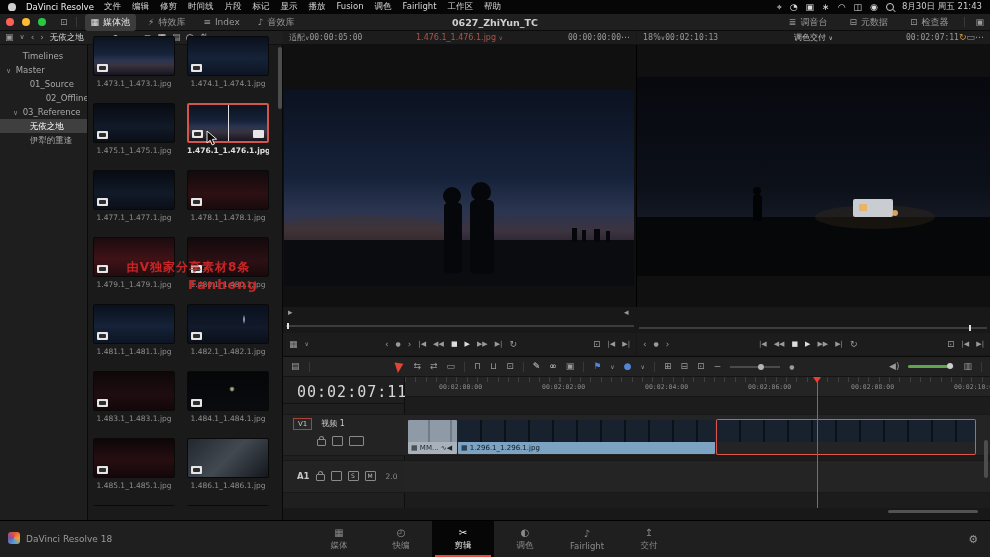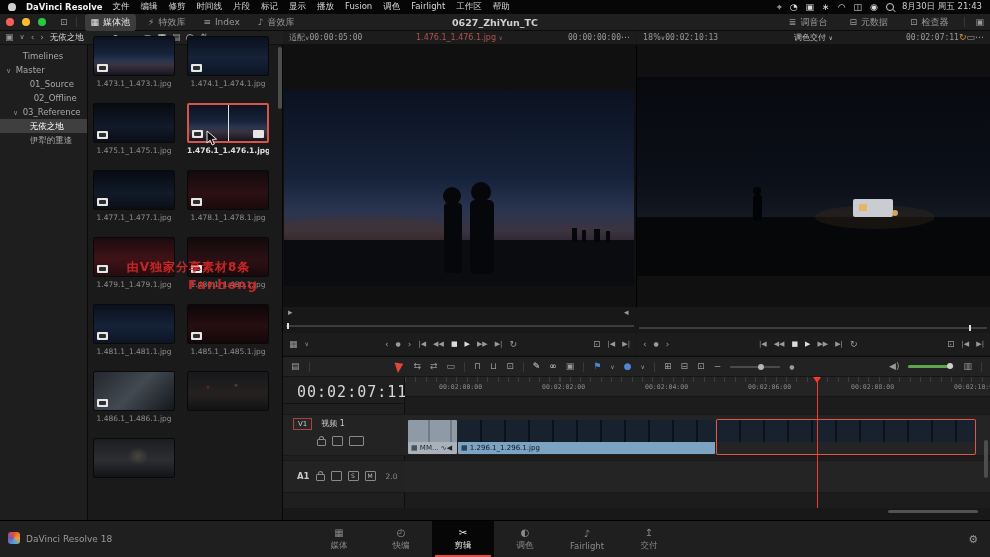--- a/index.html
+++ b/index.html
@@ -6,21 +6,21 @@
   .screen{position:relative;width:990px;height:557px;background:#181818;overflow:hidden;
           font-family:"DejaVu Sans",sans-serif;font-size:9px;color:#9a9a9a;}
   .abs{position:absolute;}
   .mono{font-family:"DejaVu Sans Mono",monospace;}
   .ic{color:#9a9a9a;font-size:9px;line-height:1;}
   .white{color:#dcdcdc;}
   .vdiv{width:1px;height:10px;background:#383838;}
   
   .menubar{left:0;top:0;width:990px;height:14px;background:#060606;display:flex;align-items:center;gap:10px;padding:0 8px;box-sizing:border-box;color:#d6d6d6;font-size:8.5px;}
   .apple{width:8px;height:8px;border-radius:50% 50% 45% 45%;background:#cfcfcf;display:inline-block;}
-  .appname{font-weight:bold;color:#f0f0f0;}
+  .appname{font-weight:normal;color:#f0f0f0;}
   .menuitems{display:flex;gap:11px;}
   .mstatus{margin-left:auto;display:flex;gap:8px;align-items:center;color:#cfcfcf;}
   
   .toolbar{left:0;top:14px;width:990px;height:17px;background:#1f1f1f;border-bottom:1px solid #0b0b0b;display:flex;align-items:center;box-sizing:border-box;padding:0 6px;gap:8px;}
   .light{width:8px;height:8px;border-radius:50%;display:inline-block;}
   .tbtn{display:flex;align-items:center;gap:4px;color:#9a9a9a;padding:2px 6px;border-radius:3px;}
   .tbtn.active{background:#3c3c3c;color:#e8e8e8;}
   .tbtn.active .ic{color:#e8e8e8;}
   .ttitle{position:absolute;left:0;right:0;text-align:center;color:#d0d0d0;font-weight:bold;font-size:9.5px;pointer-events:none;}
   .rbtns{margin-left:auto;display:flex;gap:10px;align-items:center;}
@@ -219,21 +219,21 @@
           <span>Timelines</span>
         </div>
         <div class="srow" style="padding-left: 6px;">
           <span class="chev">∨</span>
           <span>Master</span>
         </div>
         <div class="srow" style="padding-left: 20px;">
           <span class="chev"></span>
           <span>01_Source</span>
         </div>
-        <div class="srow" style="padding-left: 24px;">
+        <div class="srow" style="padding-left: 36px;">
           <span class="chev"></span>
           <span>02_Offline</span>
         </div>
         <div class="srow" style="padding-left: 13px;">
           <span class="chev">∨</span>
           <span>03_Reference</span>
         </div>
         <div class="srow selected" style="padding-left: 20px;">
           <span class="chev"></span>
           <span>无依之地</span>
@@ -290,20 +290,38 @@
           <div class="thumb">
             <span class="badge"></span>
           </div>
           <div class="fname">1.480.1_1.480.1.jpg</div>
         </div>
         <div class="cell t-navy">
           <div class="thumb">
             <span class="badge"></span>
           </div>
           <div class="fname">1.481.1_1.481.1.jpg</div>
+        </div>
+        <div class="cell t-night">
+          <div class="thumb">
+            <span class="badge"></span>
+          </div>
+          <div class="fname">1.482.1_1.482.1.jpg</div>
+        </div>
+        <div class="cell t-redvdark">
+          <div class="thumb">
+            <span class="badge"></span>
+          </div>
+          <div class="fname">1.483.1_1.483.1.jpg</div>
+        </div>
+        <div class="cell t-moon">
+          <div class="thumb">
+            <span class="badge"></span>
+          </div>
+          <div class="fname">1.484.1_1.484.1.jpg</div>
         </div>
         <div class="cell t-reddark2">
           <div class="thumb">
             <span class="badge"></span>
           </div>
           <div class="fname">1.485.1_1.485.1.jpg</div>
         </div>
         <div class="cell t-steel">
           <div class="thumb">
             <span class="badge"></span>

